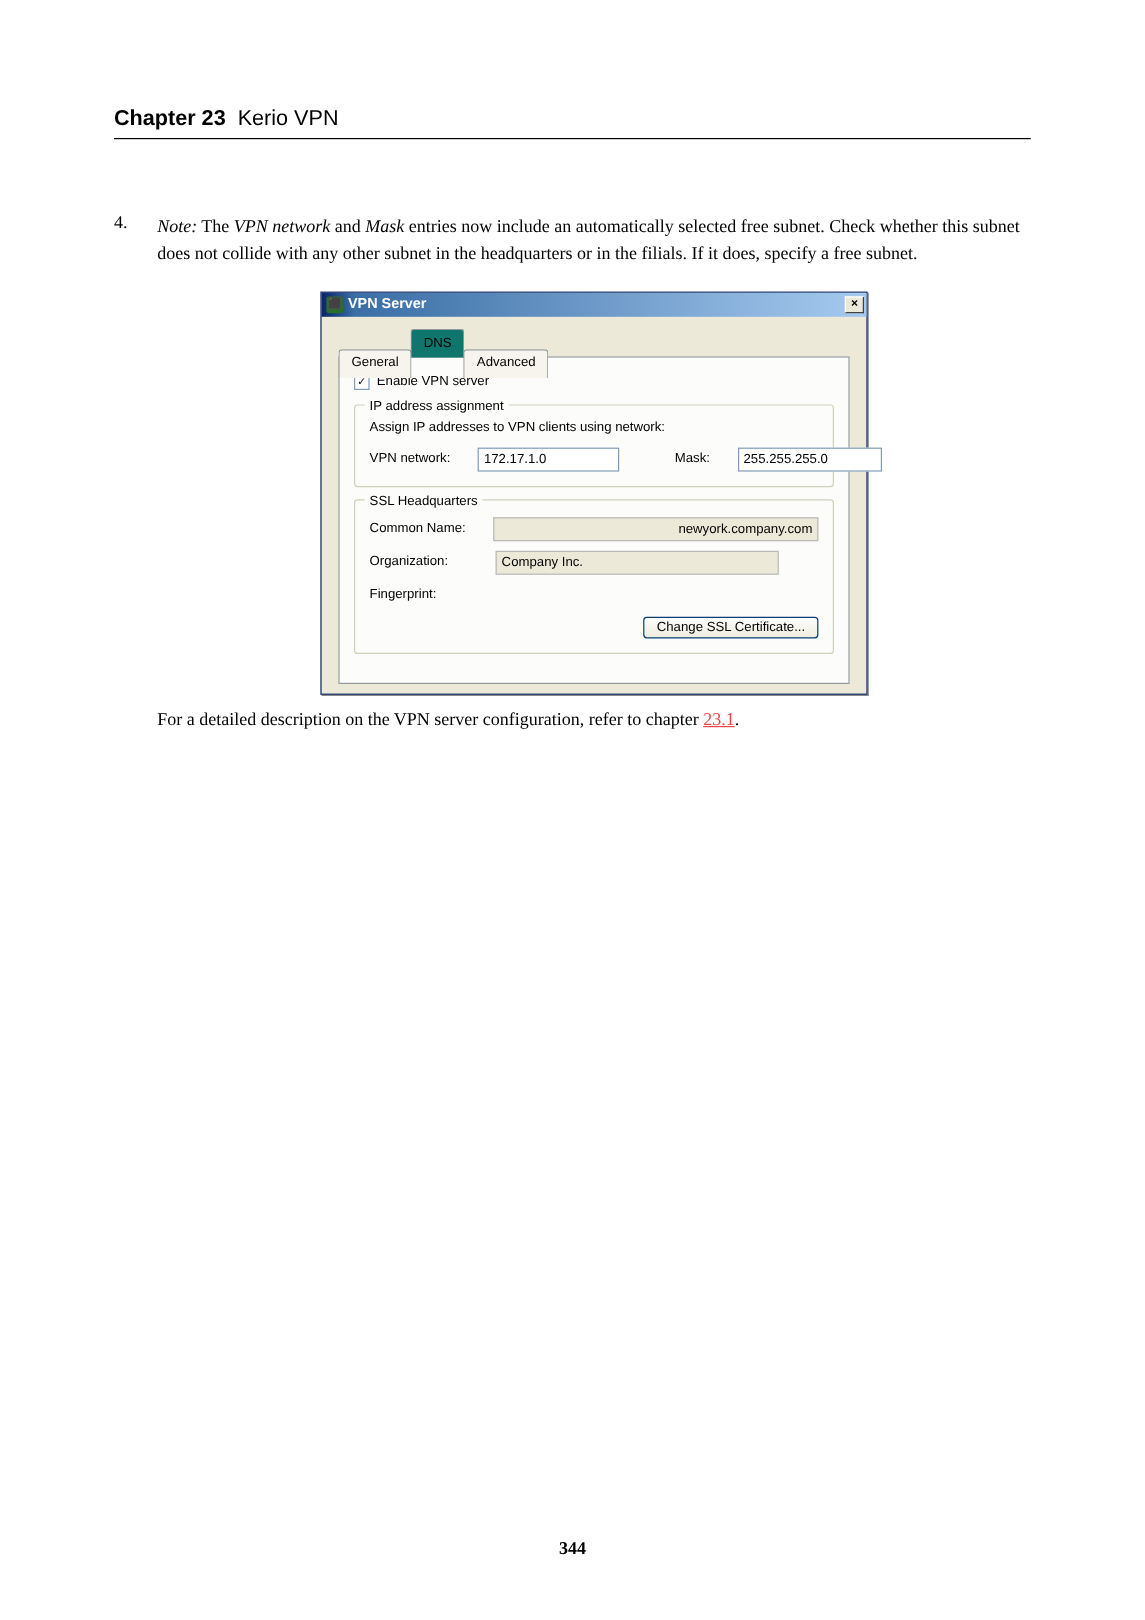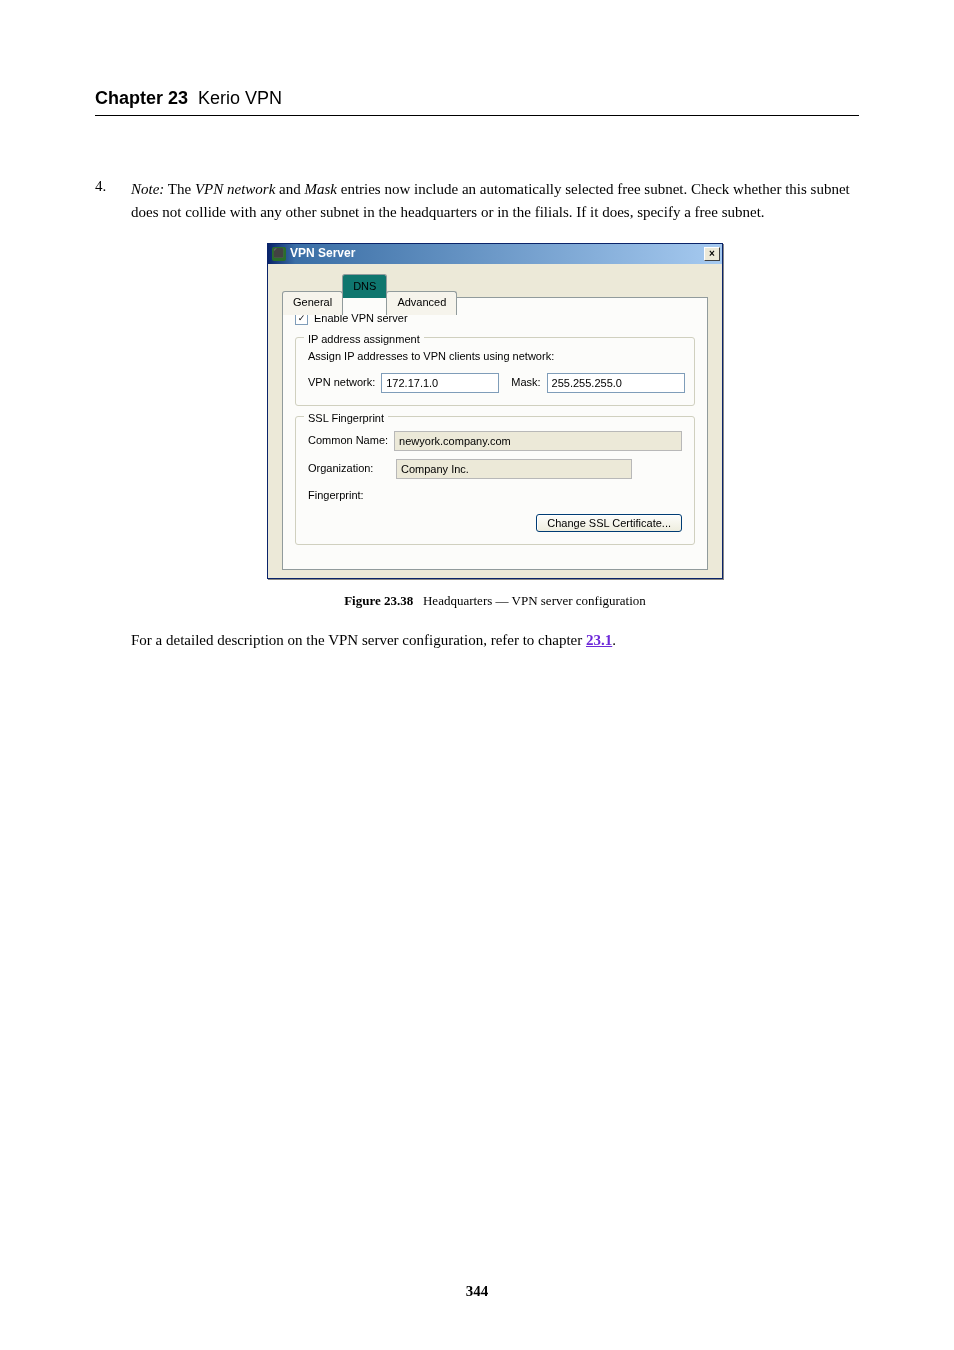--- a/index.html
+++ b/index.html
@@ -161,21 +161,21 @@
       top: -7px;
       left: 8px;
       background: #fcfcfa;
       padding: 0 4px;
       font-size: 11px;
       text-align: center;
     }
     .field-row {
       display: flex;
       align-items: center;
-      gap: 6px;
+      gap: 23px;
       margin-top: 8px;
     }
     .field-row:first-of-type { margin-top: 4px; }
     .lbl {
       white-space: nowrap;
     }
     .lbl-w82 { width: 82px; }
     .text-input {
       border: 1px solid #7f9db9;
       background: #fff;
@@ -210,21 +210,21 @@
     .figure-caption {
       text-align: center;
       font-size: 13px;
       margin: 12px 0 18px 0;
     }
     .figure-caption b { font-weight: bold; }
     .closing {
       font-size: 15px;
       line-height: 1.55;
     }
-    .link { color: #6d28d9; text-decoration: underline; cursor: pointer; font-weight: bold; }
+    .link { color: #ef4444; text-decoration: underline; cursor: pointer; }
     .page-number {
       position: absolute;
       bottom: 50px;
       left: 0;
       right: 0;
       text-align: center;
       font-size: 15px;
       font-weight: bold;
     }
   </style>
@@ -268,49 +268,46 @@
               </div>
 
               <div class="fieldset">
                 <span class="legend">IP address assignment</span>
                 <div>Assign IP addresses to VPN clients using network:</div>
                 <div class="field-row">
                   <span class="lbl">VPN network:</span>
                   <input class="text-input" style="width: 118px;" value="172.17.1.0">
                   <span style="width:12px"></span>
                   <span class="lbl">Mask:</span>
-                  <input class="text-input" style="width: 138px;" value="255.255.255.0">
+                  <input class="text-input" style="width: 120px;" value="255.255.255.0">
                 </div>
               </div>
 
               <div class="fieldset">
-                <span class="legend">SSL Fingerprint</span>
+                <span class="legend">SSL Headquarters</span>
                 <div class="field-row">
                   <span class="lbl lbl-w82">Common Name:</span>
-                  <input class="text-readonly" style="width: 308px;" readonly="" value="newyork.company.com">
+                  <input class="text-readonly" style="width: 308px; text-align: right;" readonly="" value="newyork.company.com">
                 </div>
                 <div class="field-row">
                   <span class="lbl lbl-w82">Organization:</span>
                   <input class="text-readonly" style="width: 236px;" readonly="" value="Company Inc.">
                 </div>
                 <div class="field-row">
                   <span class="lbl lbl-w82">Fingerprint:</span>
                 </div>
                 <div class="btn-row-right">
                   <button class="btn">Change SSL Certificate...</button>
                 </div>
               </div>
             </div>
           </div>
         </div>
       </div>
 
-      <div class="figure-caption">
-        <b>Figure 23.38</b>&nbsp;&nbsp;&nbsp;<span>Headquarters — VPN server configuration</span>
-      </div>
 
       <p class="closing">
         <span>For a detailed description on the VPN server configuration, refer to chapter </span><span class="link">23.1</span><span>.</span>
       </p>
     </div>
   </div>
 </div>
 
 <div class="page-number">344</div>
 

